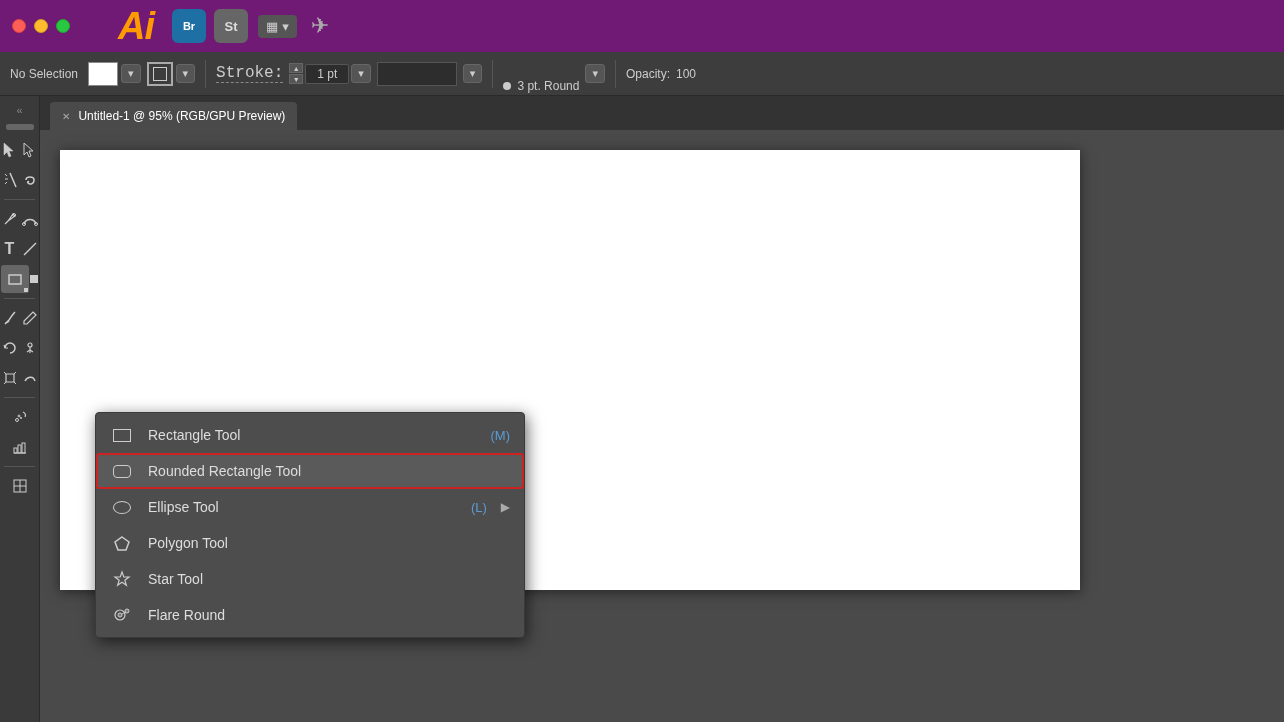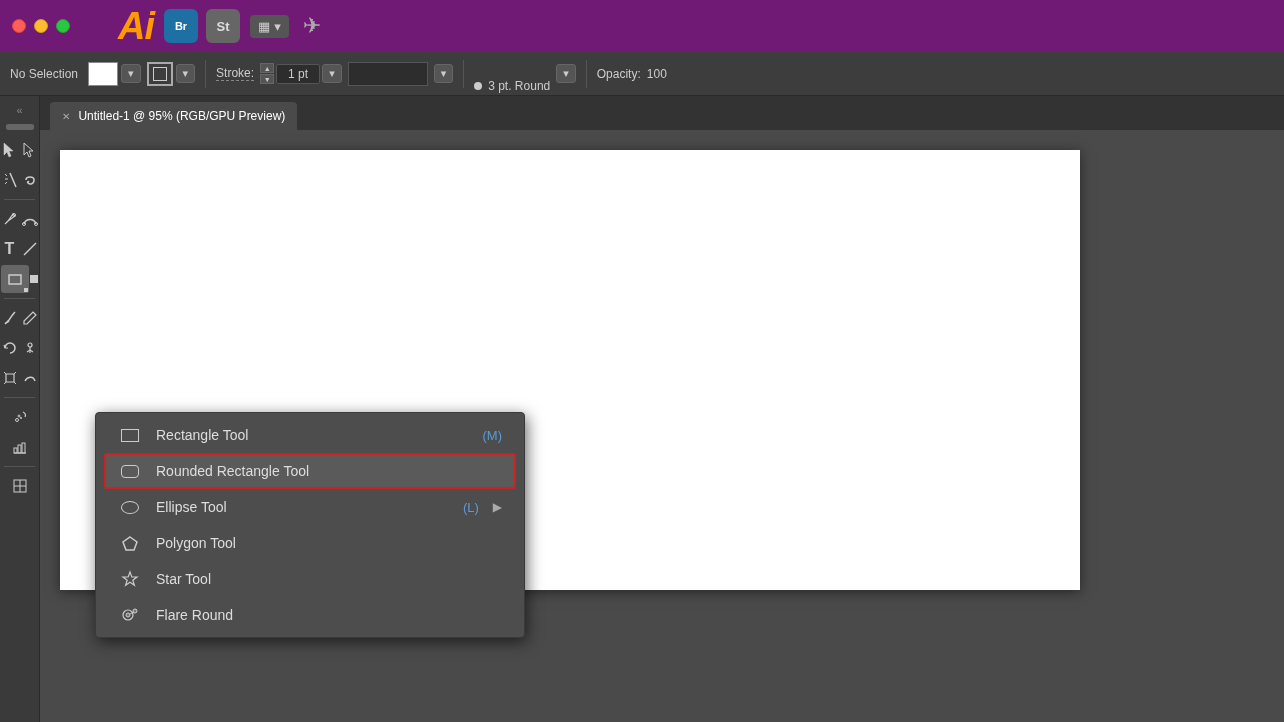--- a/index.html
+++ b/index.html
@@ -43,21 +43,21 @@
       color: #ff9a00;
       letter-spacing: -1px;
       margin-left: 30px;
       font-style: italic;
     }
 
     .titlebar-app-icons {
       display: flex;
       align-items: flex-start;
       gap: 8px;
-      margin-left: 0;
+      margin-left: 8px;
     }
     .app-icon-box {
       width: 34px;
       height: 34px;
       border-radius: 6px;
       display: flex;
       align-items: center;
       justify-content: center;
       font-size: 13px;
       font-weight: 700;
@@ -118,22 +118,23 @@
       gap: 2px;
     }
     .prop-sep {
       width: 1px;
       height: 28px;
       background: #555;
       margin: 0 4px;
     }
     .stroke-label {
       color: #ccc;
-      font-size: 12px;
+      font-size: 16px;
       border-bottom: 1px dashed #888;
+      font-family: Liberation Mono, monospace;
     }
     .prop-input {
       background: #2d2d2d;
       border: 1px solid #555;
       color: #ccc;
       font-size: 12px;
       padding: 2px 4px;
       width: 44px;
       text-align: center;
       border-radius: 2px;
@@ -292,21 +293,21 @@
     
     #shape-dropdown {
       position: absolute;
       left: 95px;
       top: 412px;
       width: 430px;
       background: #4d4d4d;
       border: 1px solid #3a3a3a;
       border-radius: 4px;
       z-index: 100;
-      padding: 4px 8px;
+      padding: 4px 0;
       box-shadow: 2px 4px 16px rgba(0,0,0,0.6);
     }
     .menu-item {
       display: flex;
       align-items: center;
       padding: 8px 14px;
       gap: 14px;
       cursor: pointer;
       font-size: 14px;
       color: #ddd;

